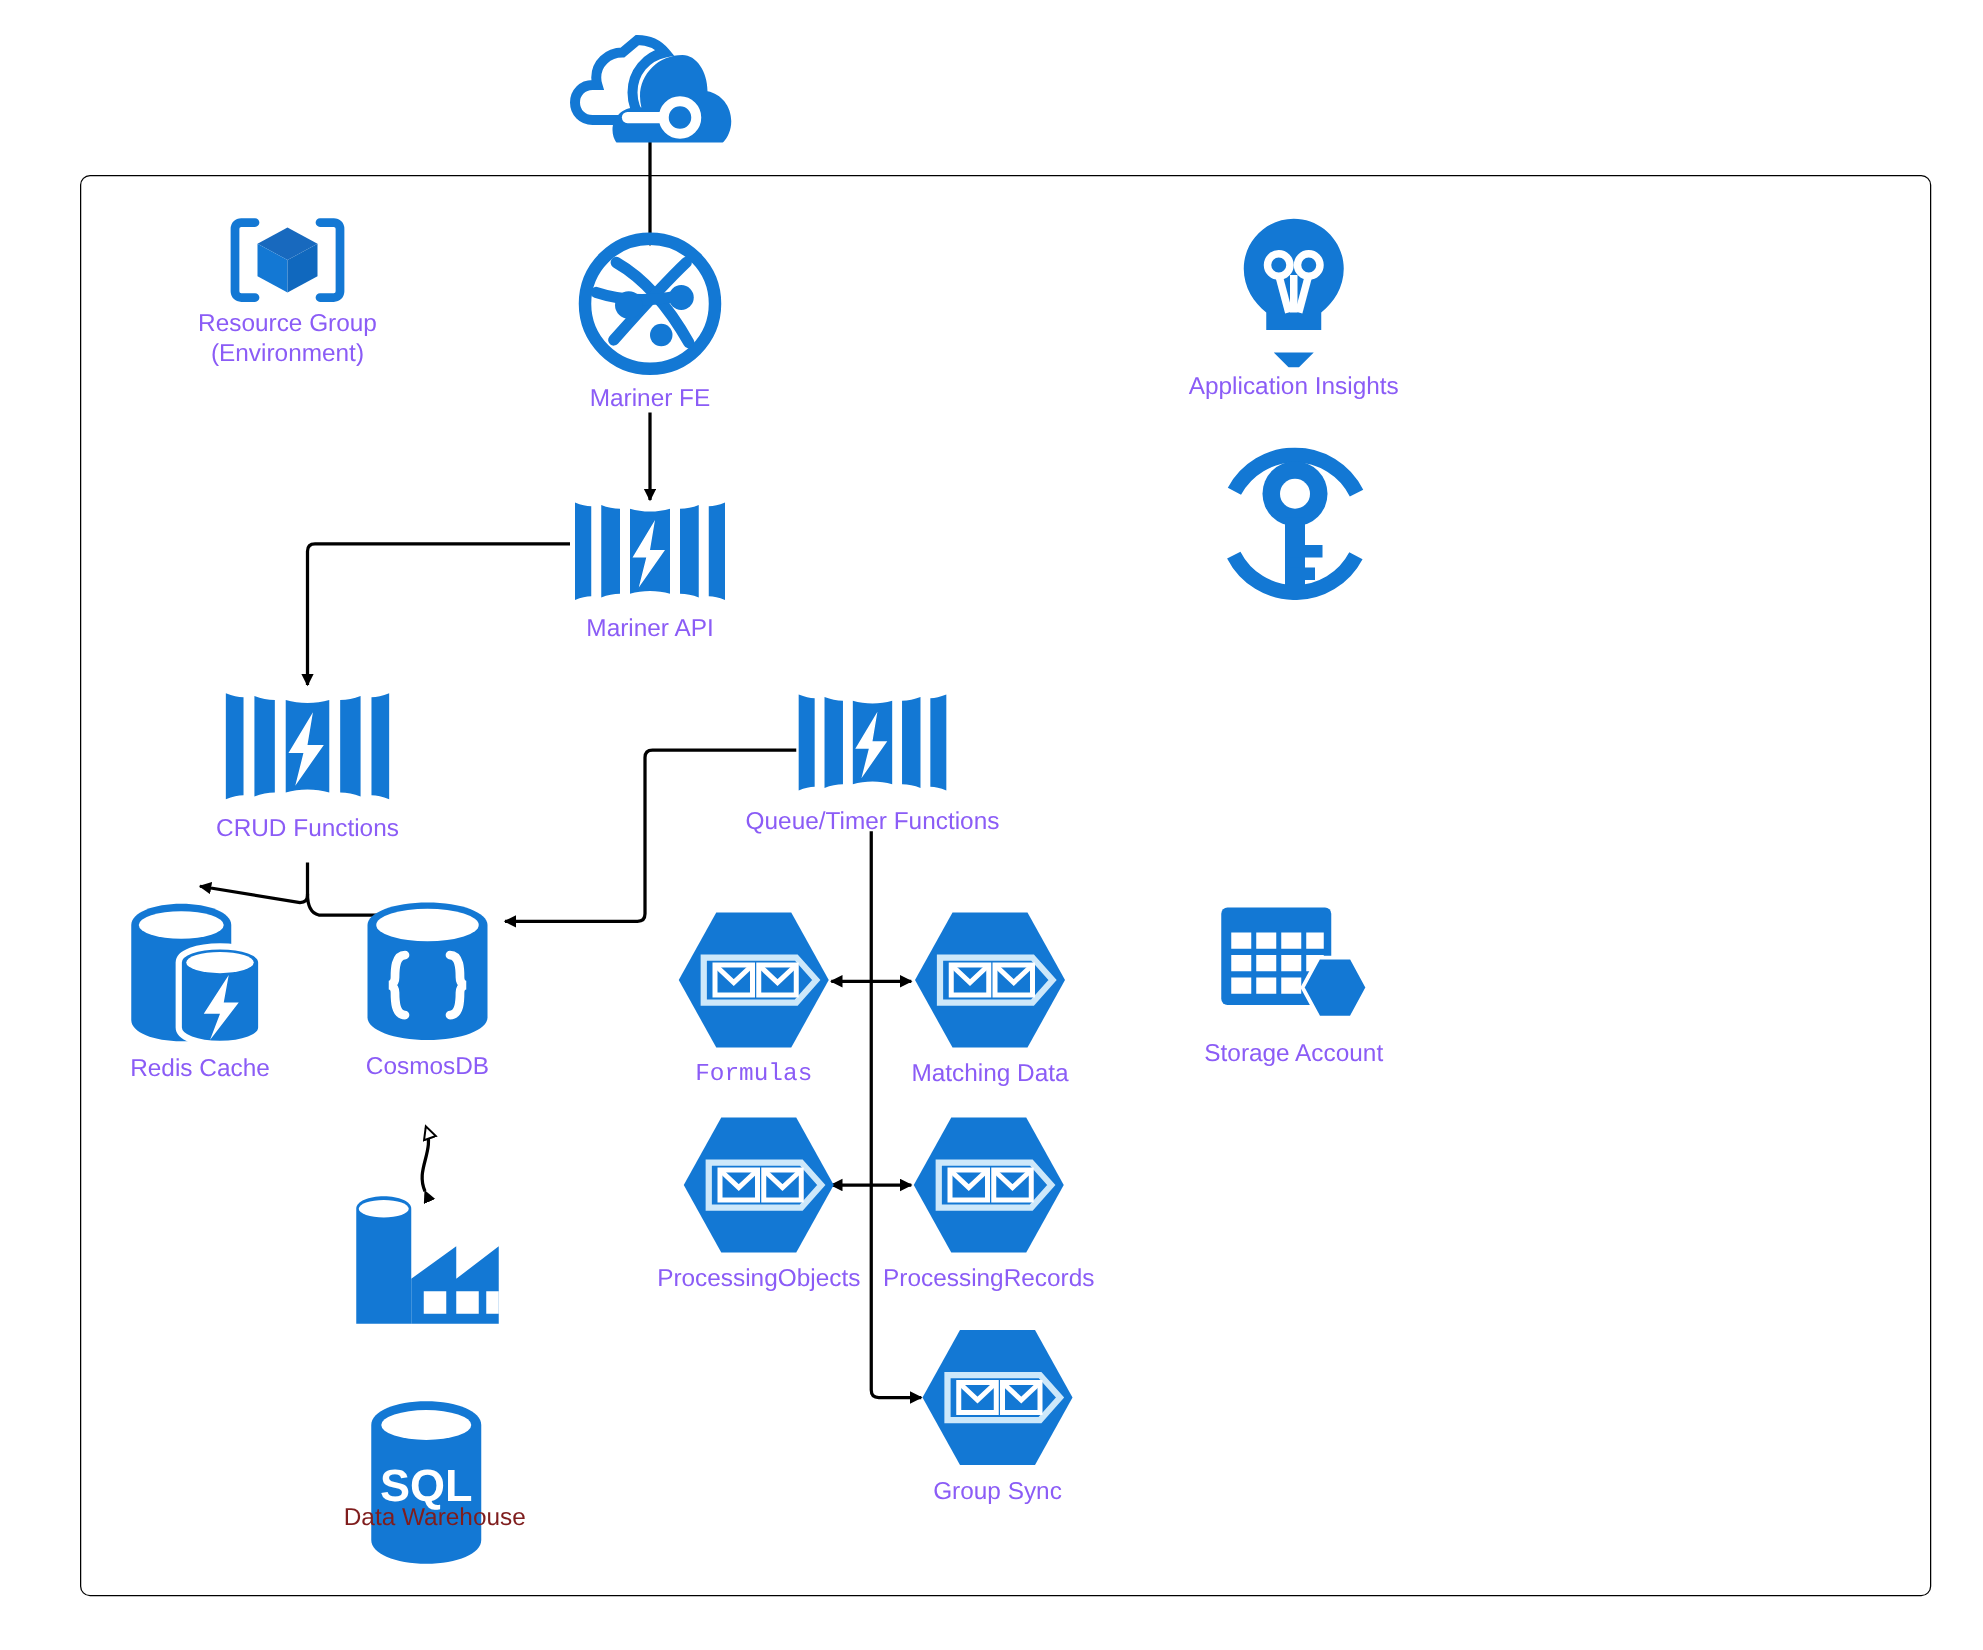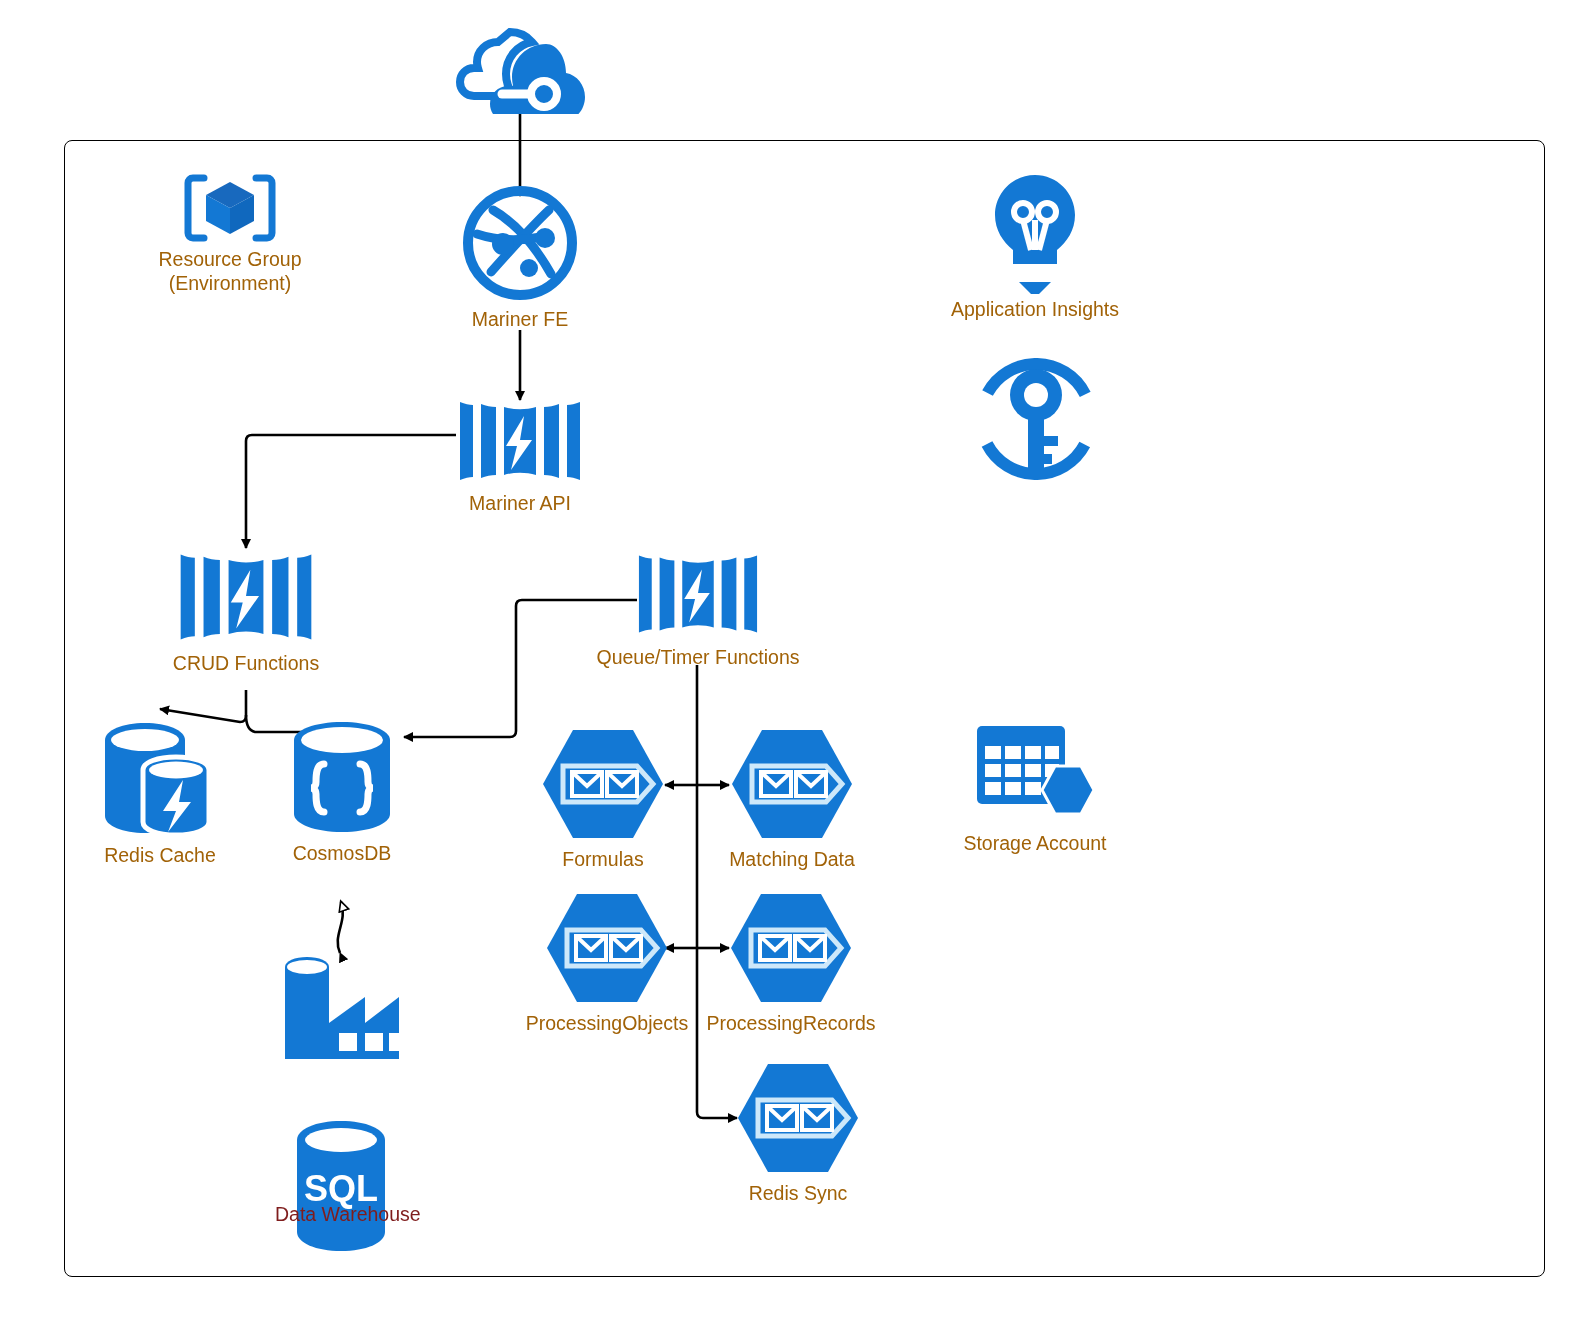--- a/index.html
+++ b/index.html
@@ -27,21 +27,21 @@
     align-items: center;
     justify-content: flex-start;
   }
   .node .glyph {
     display: block;
     line-height: 0;
   }
   .label {
     font-family: "Liberation Sans", sans-serif;
     font-size: 19.5px;
-    color: #a16207;
+    color: #8b5cf6;
     text-align: center;
     white-space: nowrap;
     line-height: 1.22;
     margin-top: 2px;
   }
   .label.two-line { white-space: normal; }
   .frame {
     position: absolute;
     left: 64px;
     top: 140px;
@@ -249,21 +249,21 @@
     <span class="glyph">
       <svg width="124" height="116" viewBox="0 0 124 116" xmlns="http://www.w3.org/2000/svg">
         <path d="M32 4 L92 4 L122 58 L92 112 L32 112 L2 58 Z" fill="#1378D4"></path>
         <path d="M22 40 L96 40 L112 58 L96 76 L22 76 Z" fill="none" stroke="#CDE8FA" stroke-width="5"></path>
         <rect x="31" y="46" width="30" height="24" fill="none" stroke="#ffffff" stroke-width="4"></rect>
         <path d="M31 46 L46 60 L61 46" fill="none" stroke="#ffffff" stroke-width="4"></path>
         <rect x="66" y="46" width="30" height="24" fill="none" stroke="#ffffff" stroke-width="4"></rect>
         <path d="M66 46 L81 60 L96 46" fill="none" stroke="#ffffff" stroke-width="4"></path>
       </svg>
     </span>
-    <div class="label" style="margin-top:6px;">Formulas</div>
+    <div class="label" style="margin-top:6px;font-family:Liberation Mono, monospace;">Formulas</div>
   </div>
 
   <div class="node" style="left:722px; top:726px; width:140px;">
     <span class="glyph">
       <svg width="124" height="116" viewBox="0 0 124 116" xmlns="http://www.w3.org/2000/svg">
         <path d="M32 4 L92 4 L122 58 L92 112 L32 112 L2 58 Z" fill="#1378D4"></path>
         <path d="M22 40 L96 40 L112 58 L96 76 L22 76 Z" fill="none" stroke="#CDE8FA" stroke-width="5"></path>
         <rect x="31" y="46" width="30" height="24" fill="none" stroke="#ffffff" stroke-width="4"></rect>
         <path d="M31 46 L46 60 L61 46" fill="none" stroke="#ffffff" stroke-width="4"></path>
         <rect x="66" y="46" width="30" height="24" fill="none" stroke="#ffffff" stroke-width="4"></rect>
@@ -305,21 +305,21 @@
     <span class="glyph">
       <svg width="124" height="116" viewBox="0 0 124 116" xmlns="http://www.w3.org/2000/svg">
         <path d="M32 4 L92 4 L122 58 L92 112 L32 112 L2 58 Z" fill="#1378D4"></path>
         <path d="M22 40 L96 40 L112 58 L96 76 L22 76 Z" fill="none" stroke="#CDE8FA" stroke-width="5"></path>
         <rect x="31" y="46" width="30" height="24" fill="none" stroke="#ffffff" stroke-width="4"></rect>
         <path d="M31 46 L46 60 L61 46" fill="none" stroke="#ffffff" stroke-width="4"></path>
         <rect x="66" y="46" width="30" height="24" fill="none" stroke="#ffffff" stroke-width="4"></rect>
         <path d="M66 46 L81 60 L96 46" fill="none" stroke="#ffffff" stroke-width="4"></path>
       </svg>
     </span>
-    <div class="label" style="margin-top:6px;">Redis Sync</div>
+    <div class="label" style="margin-top:6px;">Group Sync</div>
   </div>
 
   <div class="node" style="left:953px; top:172px; width:164px;">
     <span class="glyph">
       <svg width="92" height="122" viewBox="0 0 92 122" xmlns="http://www.w3.org/2000/svg">
         <path d="M46 3 C24 3 6 21 6 43 C6 58 14 70 24 78 L24 92 L68 92 L68 78 C78 70 86 58 86 43 C86 21 68 3 46 3 Z" fill="#1378D4"></path>
         <circle cx="34" cy="40" r="9" fill="none" stroke="#ffffff" stroke-width="6"></circle>
         <circle cx="58" cy="40" r="9" fill="none" stroke="#ffffff" stroke-width="6"></circle>
         <path d="M34 48 L42 78" stroke="#ffffff" stroke-width="6" fill="none"></path>
         <path d="M58 48 L50 78" stroke="#ffffff" stroke-width="6" fill="none"></path>

